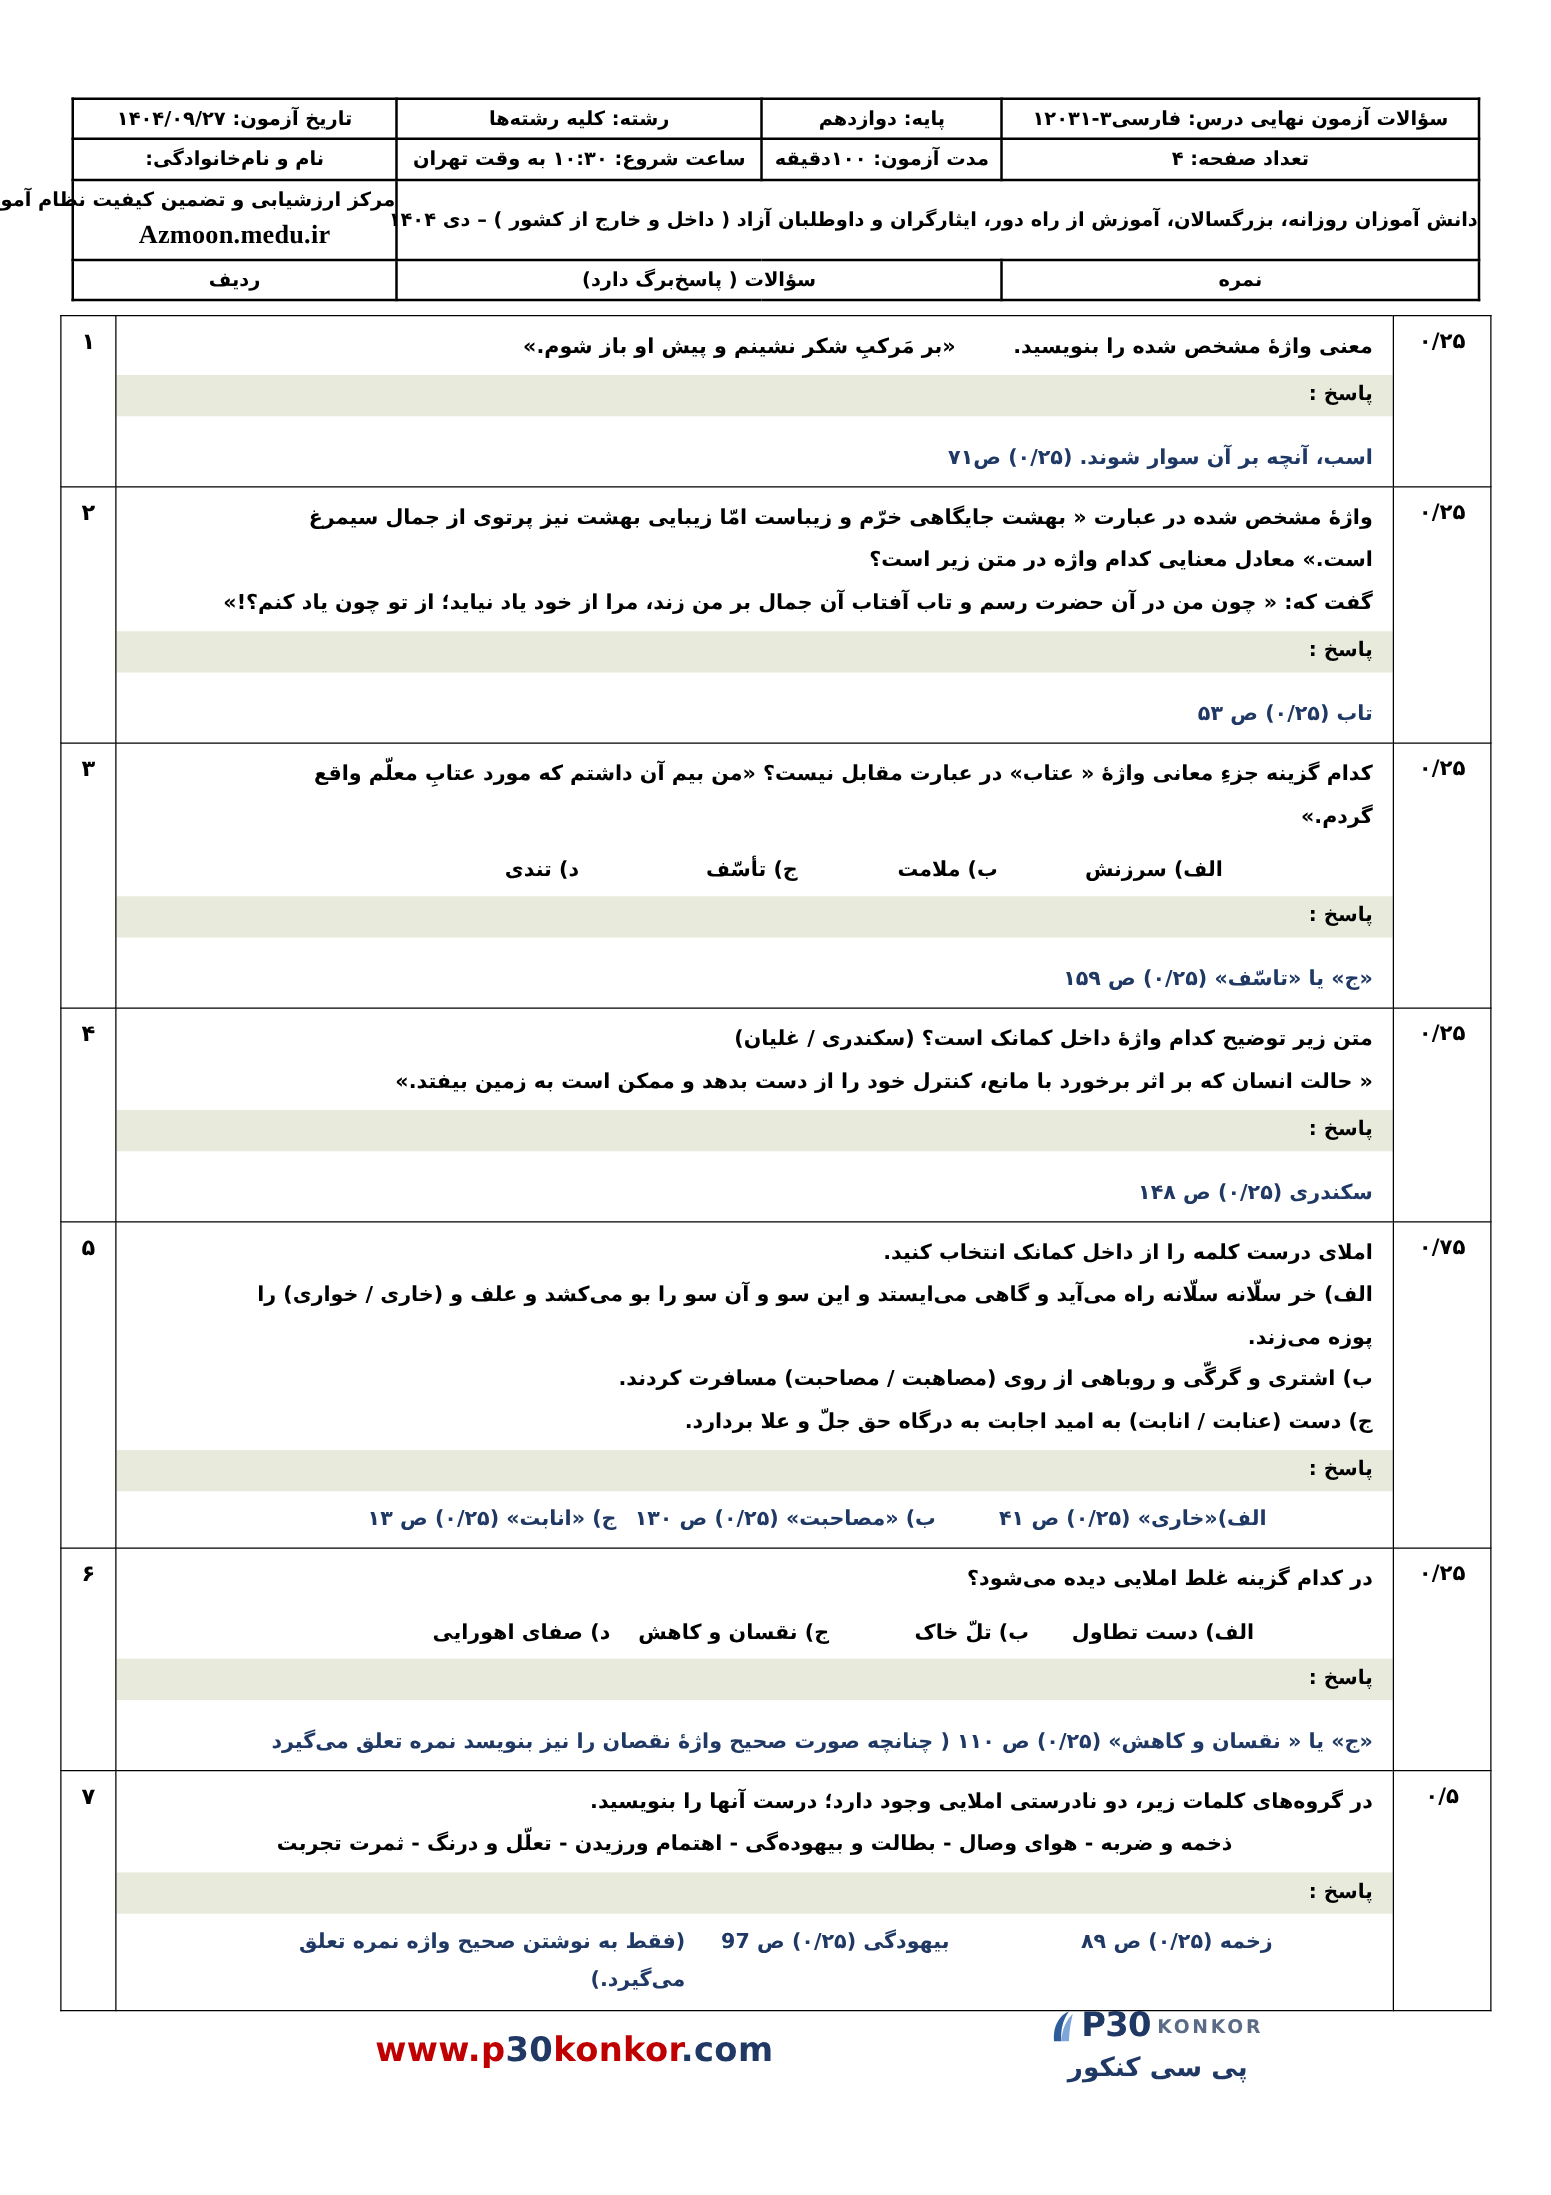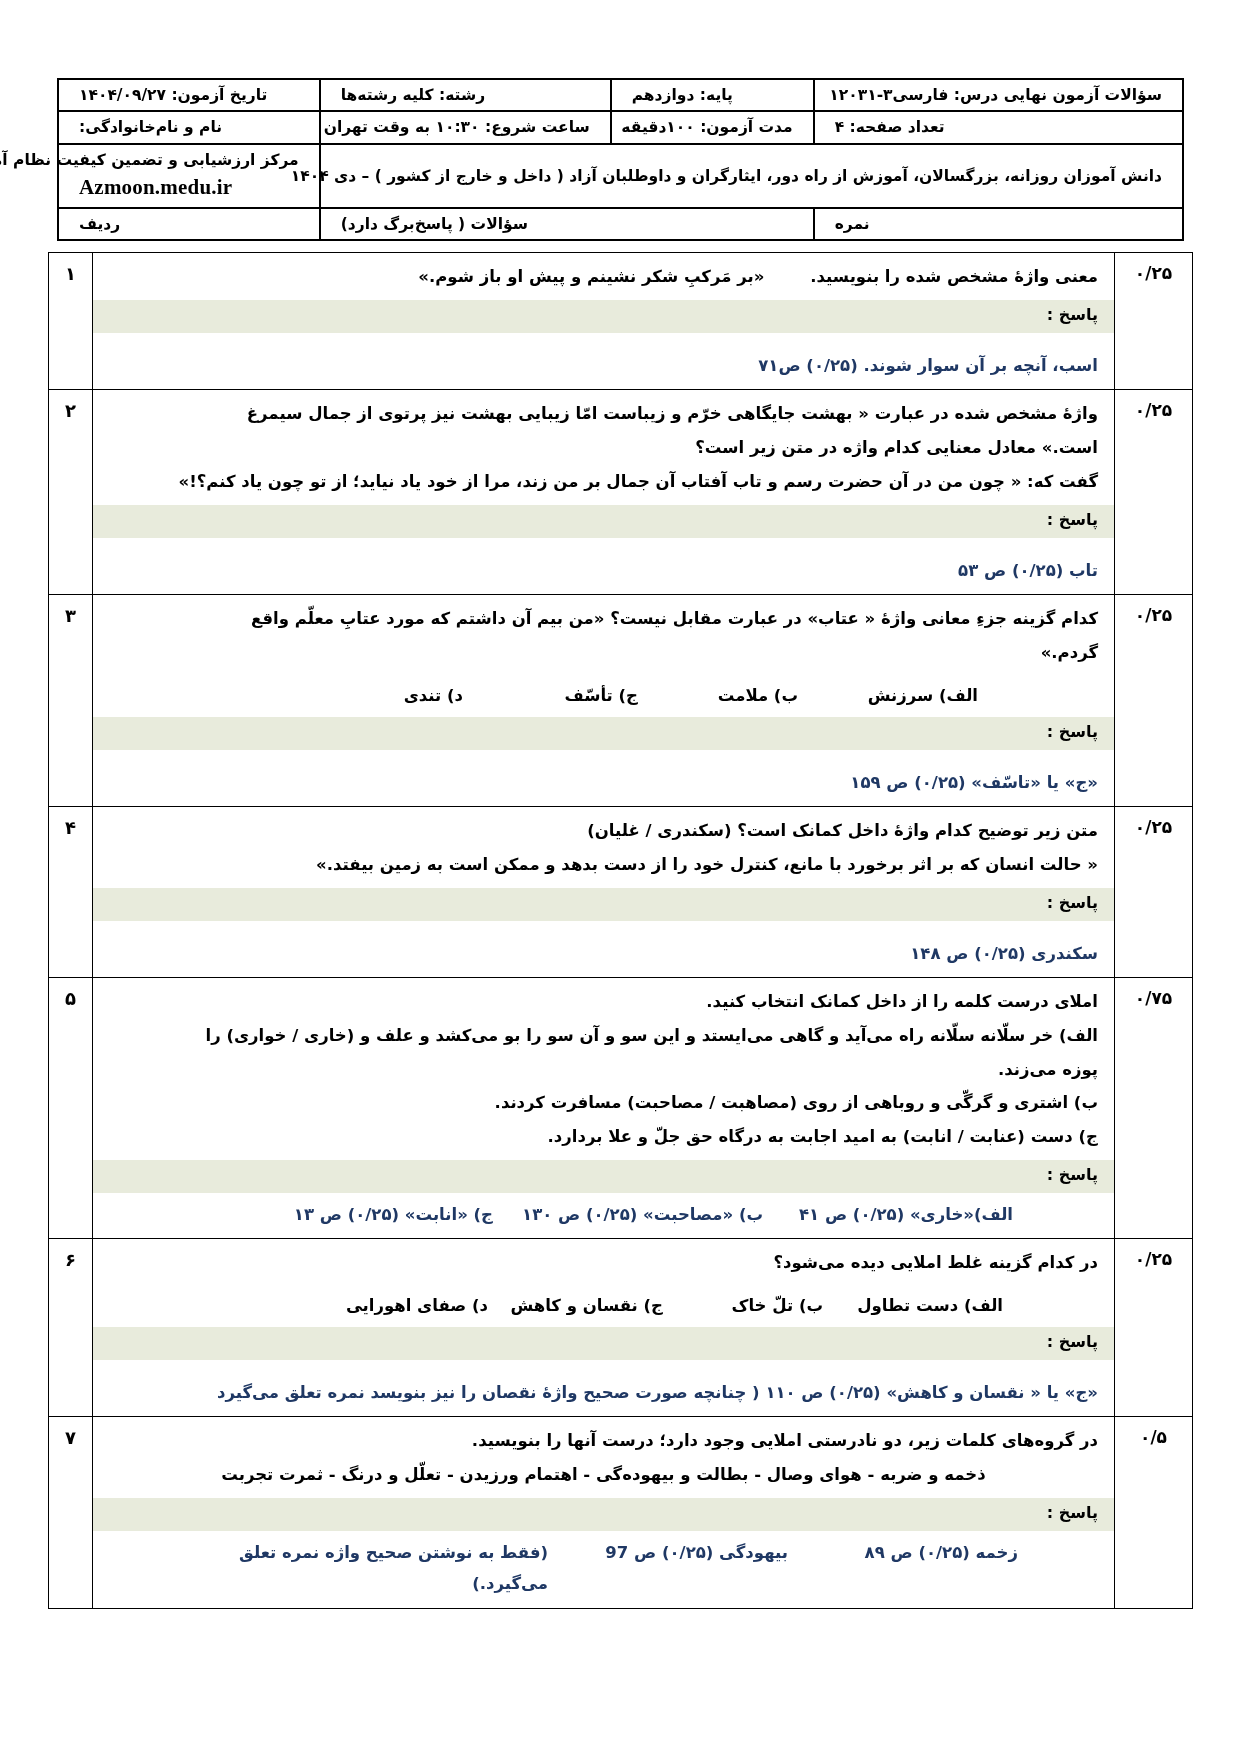--- a/index.html
+++ b/index.html
@@ -31,24 +31,24 @@
     left: 57px;
   }
   table.hdr {
     width: 100%;
     border-collapse: collapse;
     table-layout: fixed;
     direction: rtl;
   }
   table.hdr td {
     border: 2px solid #000;
-    padding: 4px 20px;
+    padding: 4px 0;
     font-size: 15.5px;
     font-weight: bold;
-    text-align: left;
+    text-align: center;
     vertical-align: middle;
     line-height: 1.45;
     white-space: nowrap;
     margin-top: 47px;
   }
   td.hdr-left-align { text-align: right; }
   .azmoon-url {
     font-family: "Liberation Serif", "DejaVu Serif", serif;
     font-size: 21px;
     font-weight: bold;
@@ -164,21 +164,21 @@
     color: #1f3864;
     font-size: 16.5px;
     font-weight: bold;
     padding: 6px 16px 8px 16px;
     display: flex;
     flex-direction: row;
     line-height: 1.9;
   }
   .answer-multi > span { display: inline-block; }
   .am-1 { width: 250px; text-align: right; padding-right: 85px; }
-  .am-2 { width: 270px; text-align: right; }
+  .am-2 { width: 270px; text-align: center; }
   .am-3 { width: 260px; text-align: right; }
 
   
   .footer {
     position: absolute;
     bottom: 86px;
     right: 0;
     left: 0;
     height: 110px;
   }
@@ -392,14 +392,33 @@
             <span class="am-3" style="width:330px">(فقط به نوشتن صحیح واژه نمره تعلق می‌گیرد.)</span>
           </div>
         </td>
         <td class="qnum">۷</td>
       </tr>
 
     </tbody>
       </table>
   </div>
 
+  <div class="footer">
+    <div class="logo-block">
+      <div class="logo-mark">
+        <span class="logo-swoosh">
+          <svg width="20" height="26" viewBox="0 0 20 26" xmlns="http://www.w3.org/2000/svg">
+            <path d="M3 25 C 2 15, 6 5, 15 1 C 10 8, 8 16, 9 25 Z" fill="#2e5c9a"></path>
+            <path d="M9 25 C 9 17, 12 9, 18 3 C 16 12, 15 19, 15 25 Z" fill="#7ea6d8"></path>
+          </svg>
+        </span>
+        <span class="logo-p30">P30</span>
+        <span class="logo-konkor">KONKOR</span>
+      </div>
+      <div class="logo-fa">پی سی کنکور</div>
+    </div>
+
+    <div class="site-url">
+      <span>www.p</span><span class="dark">30</span><span>konkor</span><span class="dark">.com</span>
+    </div>
+  </div>
 
 </div>
 
 </body></html>

